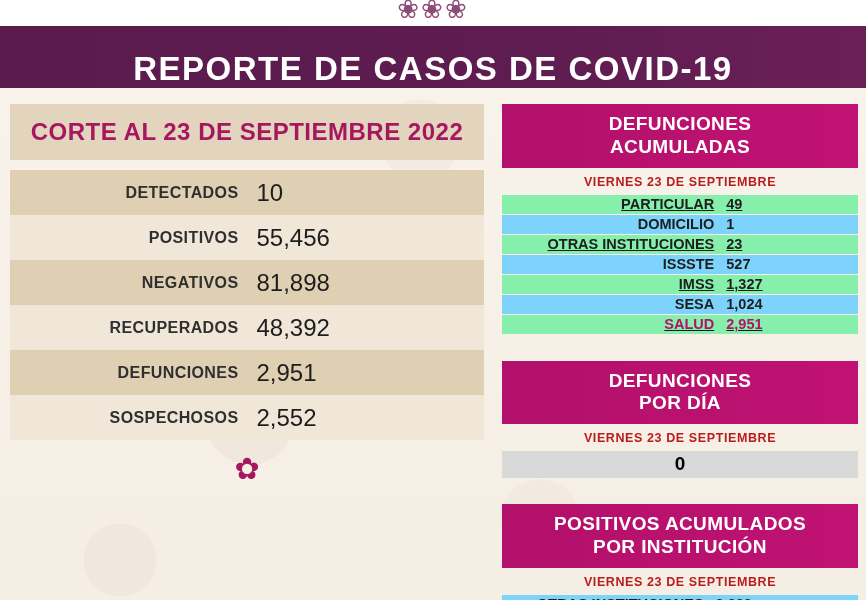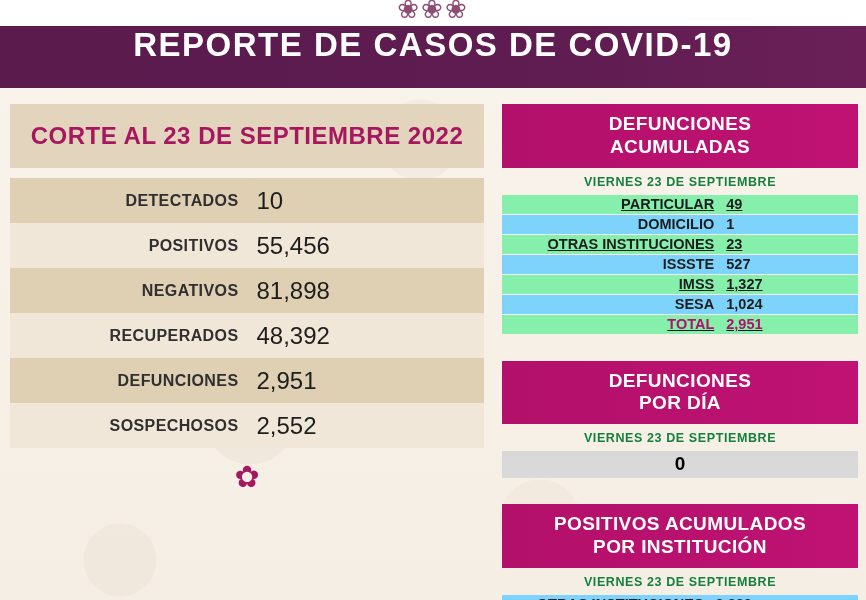--- a/index.html
+++ b/index.html
@@ -42,39 +42,39 @@
     letter-spacing: 2px;
     opacity: .85;
   }
 
   
   .title-bar {
     height: 62px;
     background: #5d1a4e;
     background: linear-gradient(90deg,#5b1b4d 0%, #5e1c50 60%, #6a2057 100%);
     display: flex;
-    align-items: flex-start;
+    align-items: flex-end;
     justify-content: center;
   }
   .title-bar h1 {
     color: #ffffff;
     font-size: 33px;
     font-weight: bold;
     letter-spacing: 1.5px;
   }
 
   .body-cols { display: flex; }
   .left-col { width: 494px; position: relative; }
   .right-col { width: 372px; position: relative; }
 
   
   .corte {
     margin: 16px 10px 10px 10px;
     background: #e3d5bd;
-    height: 64px;
+    height: 56px;
     display: flex;
     align-items: center;
     justify-content: center;
   }
   .corte span {
     color: #a7175f;
     font-size: 24px;
     font-weight: bold;
     letter-spacing: .5px;
   }
@@ -145,21 +145,21 @@
     text-align: center;
     font-weight: bold;
     font-size: 19px;
     line-height: 1.2;
     padding: 9px 4px;
     margin: 16px 8px 0 8px;
     letter-spacing: .4px;
   }
   .rc-date {
     text-align: center;
-    color: #15803d;
+    color: #b91c1c;
     font-size: 12.5px;
     font-weight: bold;
     letter-spacing: .6px;
     padding: 7px 0 6px 0;
   }
   .rc-row {
     display: flex;
     align-items: center;
     height: 19px;
     margin: 0 8px 1px 8px;
@@ -267,21 +267,21 @@
       </div>
       <div class="rc-row shade">
         <div class="lbl">IMSS</div>
         <div class="val">1,327</div>
       </div>
       <div class="rc-row light">
         <div class="lbl">SESA</div>
         <div class="val">1,024</div>
       </div>
       <div class="rc-row shade total">
-        <div class="lbl">TOTAL</div>
+        <div class="lbl">SALUD</div>
         <div class="val">2,951</div>
       </div>
 
       <div class="rc-gap"></div>
 
       <div class="rc-header">
         <div>DEFUNCIONES</div>
         <div>POR DÍA</div>
       </div>
       <div class="rc-date">VIERNES 23 DE SEPTIEMBRE</div>

